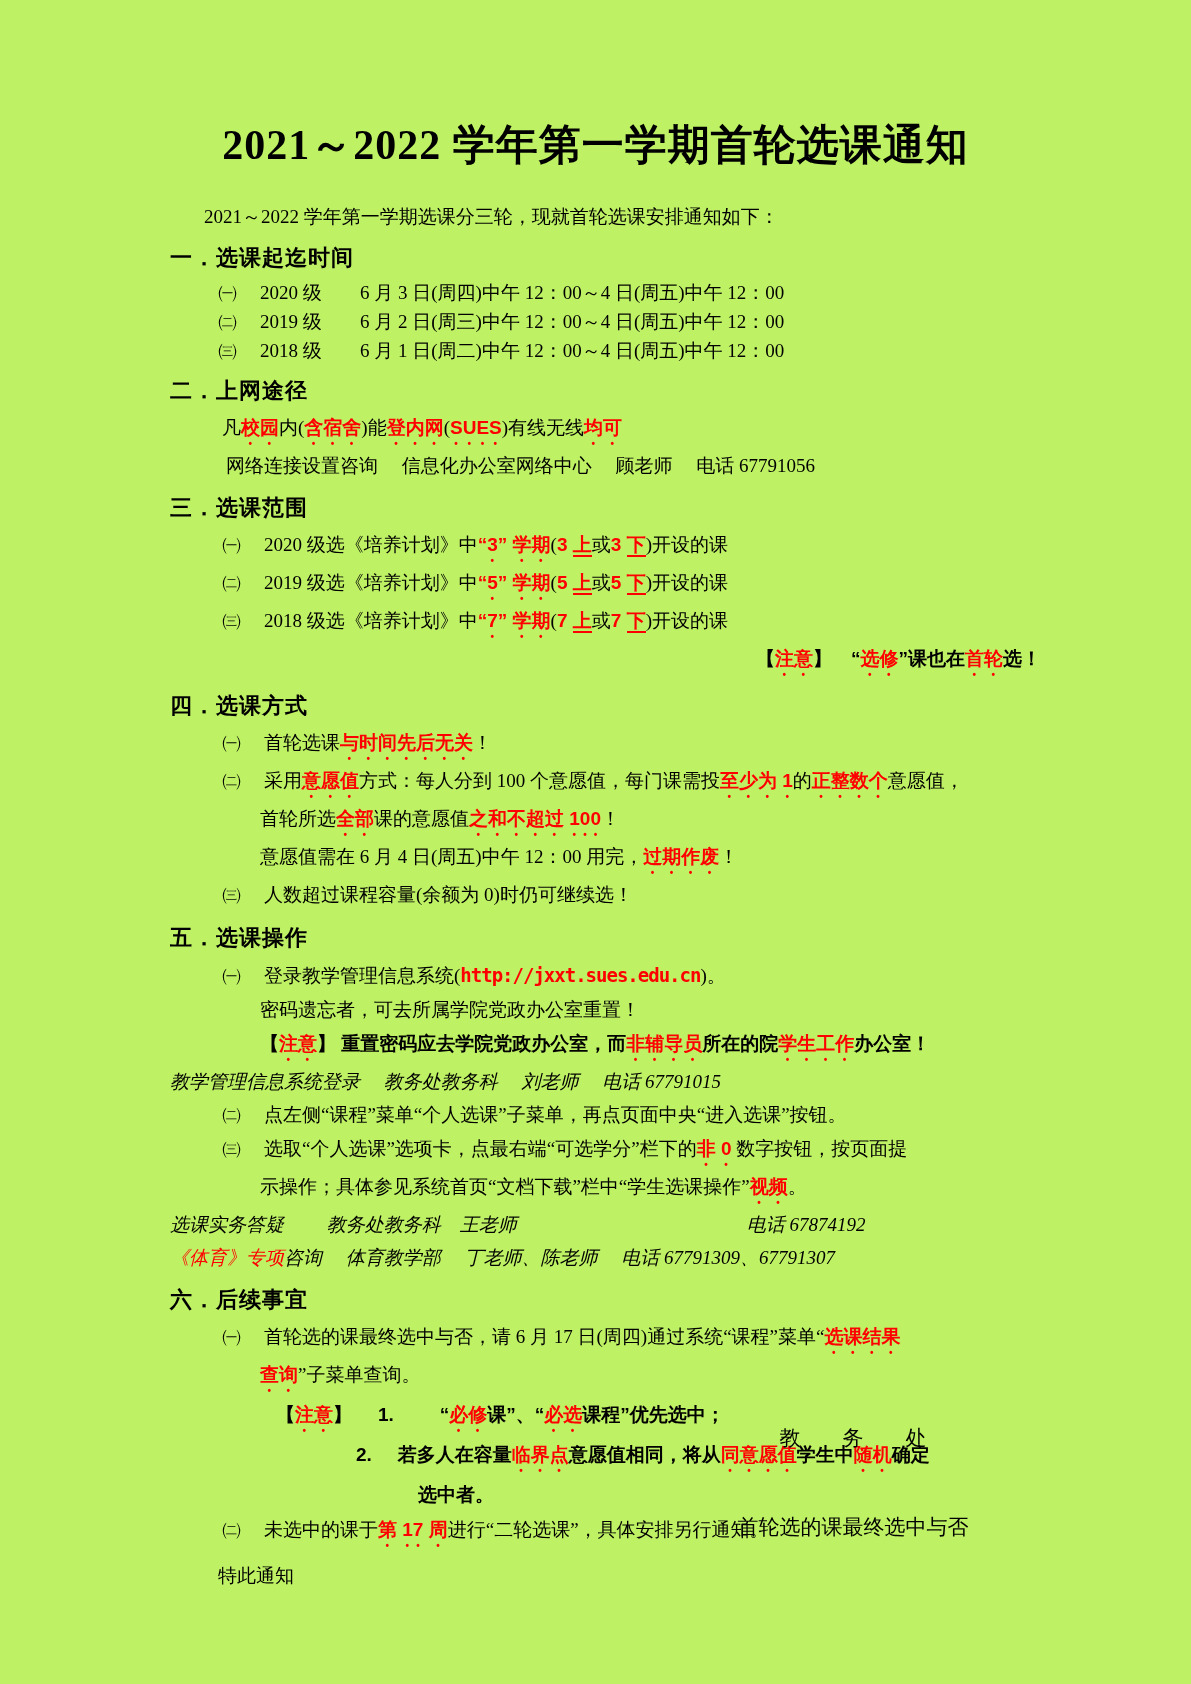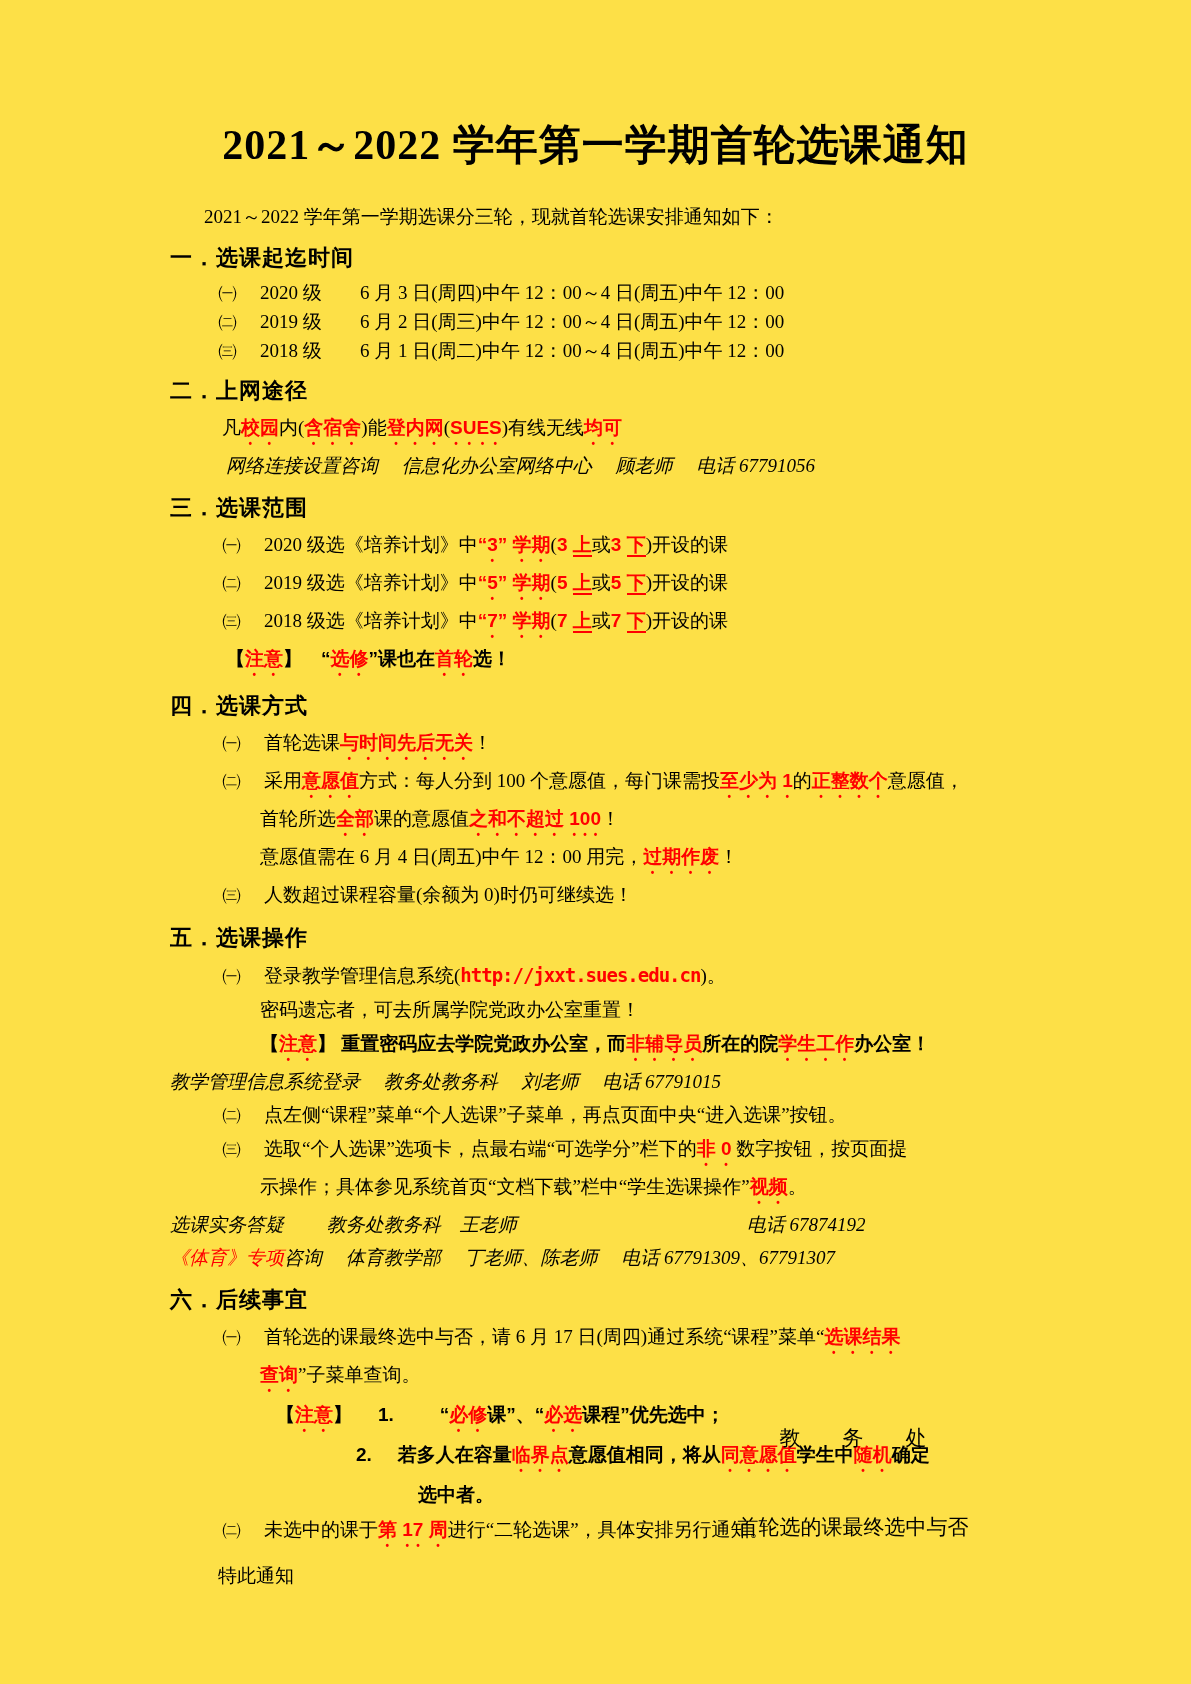--- a/index.html
+++ b/index.html
@@ -1,19 +1,19 @@
 <!DOCTYPE html>
 <html><head>
 <meta charset="utf-8">
 <style>
   html,body{margin:0;padding:0;background:#ffffff;}
   .page{
     position:relative;
     width:1191px;height:1684px;
-    background:#fde047;
+    background:#bef264;
     box-sizing:border-box;
     padding:118px 150px 0 170px;
     overflow:hidden;
     font-family:"Liberation Serif","DejaVu Serif",serif;
     font-size:19px;
     color:#000;
   }
   .blk{white-space:nowrap;}
   
   .title{
@@ -24,29 +24,29 @@
   }
   .intro{line-height:30px;margin-left:34px;}
   .h2{
     font-family:"Liberation Sans","DejaVu Sans",sans-serif;
     font-weight:700;font-size:22px;line-height:32px;
     margin:10px 0 4px 0;letter-spacing:1px;
   }
   .row{line-height:29px;margin-left:48px;}
   .item{line-height:34px;margin-left:52px;}
   .cont{line-height:34px;margin-left:90px;}
-  .note3{line-height:34px;margin-left:56px;}
+  .note3{line-height:34px;margin-left:56px;text-align:right;}
   .note5{line-height:34px;margin-left:90px;}
   .note6{line-height:37px;margin-left:106px;}
   .note6b{line-height:37px;margin-left:186px;}
   .note6c{line-height:37px;margin-left:248px;}
   .note3,.note5,.note6,.note6b,.note6c{
     font-family:"Liberation Sans","DejaVu Sans",sans-serif;font-weight:700;
   }
-  .contact-a{line-height:33px;margin-left:56px;font-style:italic;}
+  .contact-a{line-height:33px;margin-left:56px;}
   .contact-b{line-height:33px;font-style:italic;}
   .closing{line-height:34px;margin-left:48px;margin-top:8px;}
   .footer1,.footer2{
     position:absolute;right:216px;width:244px;text-align:center;
     font-size:21px;line-height:33px;
   }
   .footer1{top:1422px;}
   .footer2{top:1511px;}
   
   .mk{display:inline-block;width:42px;}

